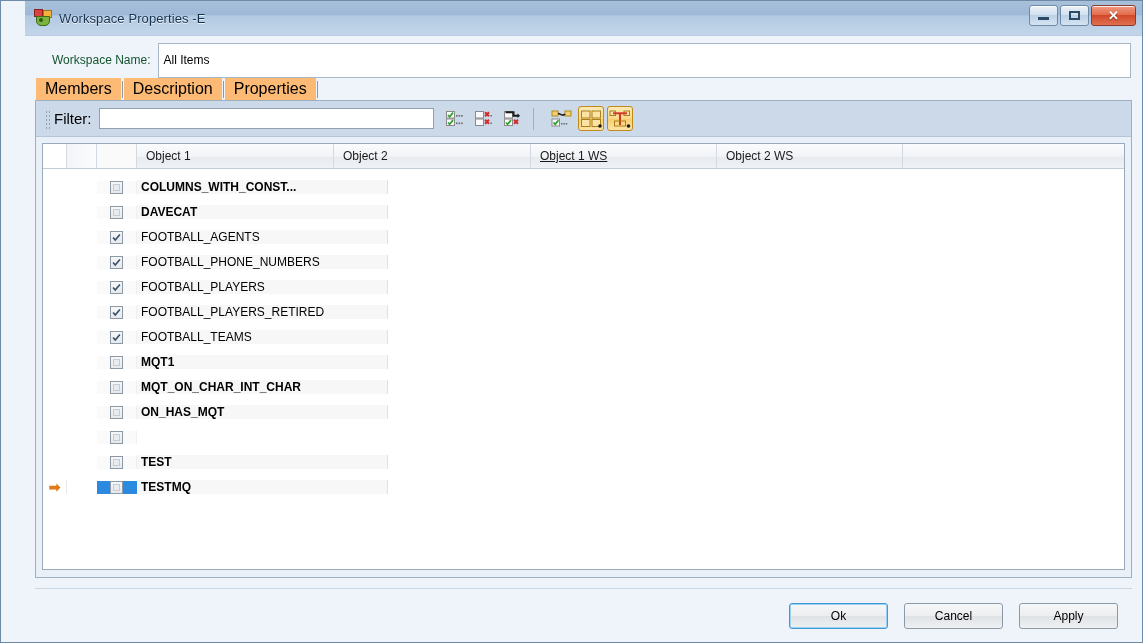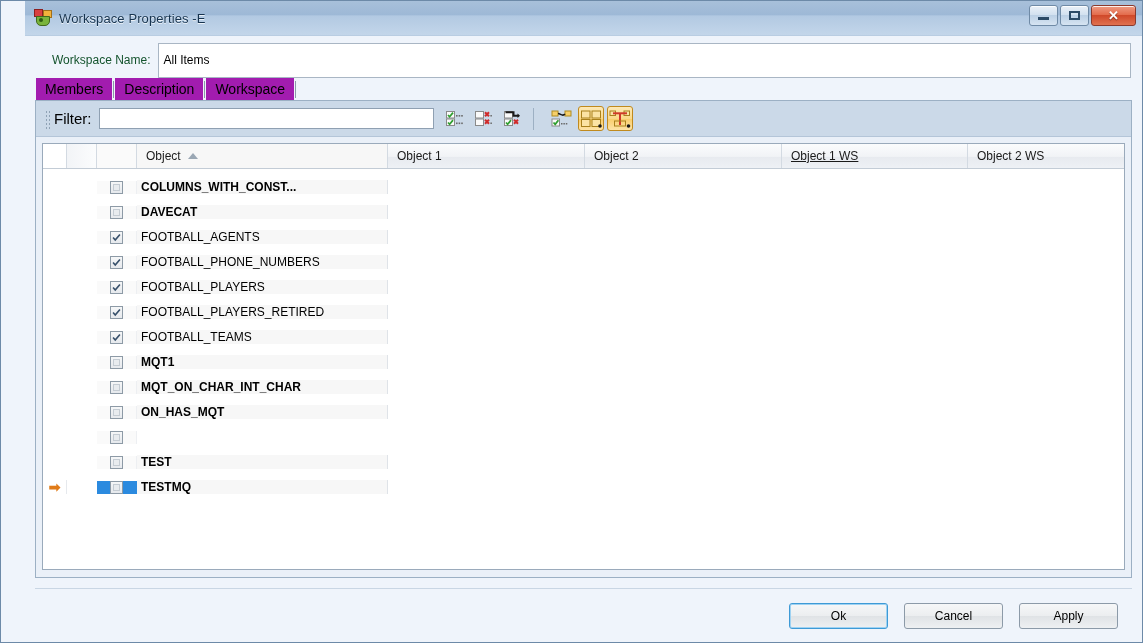--- a/index.html
+++ b/index.html
@@ -65,22 +65,22 @@
     flex:1 1 auto;height:35px;box-sizing:border-box;
     border:1px solid #a9b6c4;background:#fff;
     font-family:"Liberation Sans",sans-serif;font-size:12px;color:#000;
     padding:0 4px;line-height:19px;margin-right:1px;
   }
 
   
   .tabstrip{height:24px;flex:0 0 24px;display:flex;align-items:flex-end;margin-left:1px;position:relative;}
   .tab{
     height:22px;box-sizing:border-box;padding:0 9px;
-    display:flex;align-items:center;font-size:14px;color:#000;
-    background:#a21caf;border:none;position:relative;
+    display:flex;align-items:center;font-size:16px;color:#000;
+    background:#fdba74;border:none;position:relative;
   }
   .tab.active{font-weight:normal;}
   .tab-sep{width:1px;height:17px;background:#8a99a8;margin:0 1px 2px 1px;}
 
   
   .panel{
     flex:1 1 auto;margin-bottom:10px;box-sizing:border-box;
     border:1px solid #9cb0c4;background:#eaf0f8;
     display:flex;flex-direction:column;
     position:relative;
@@ -204,21 +204,21 @@
     <div class="name-row">
       <span class="name-label">Workspace Name:</span>
       <input class="name-input" type="text" value="All Items" style="">
     </div>
 
     <div class="tabstrip">
       <span class="tab active">Members</span>
       <span class="tab-sep"></span>
       <span class="tab">Description</span>
       <span class="tab-sep"></span>
-      <span class="tab">Workspace</span>
+      <span class="tab">Properties</span>
       <span class="tab-sep"></span>
     </div>
 
     <div class="panel">
 
       <div class="toolbar">
         <span class="grip"></span>
         <span class="filter-label">Filter:</span>
         <input class="filter-input" type="text" value="" style="">
 
@@ -306,24 +306,20 @@
             </svg>
           </span>
         </span>
       </div>
 
       <div class="gridwrap">
         <div class="ghead">
           <span class="hc c-gut1"></span>
           <span class="hc c-gut2"></span>
           <span class="hc c-chk"></span>
-          <span class="hc c-obj">
-            <span>Object</span>
-            <span class="sort-asc"></span>
-          </span>
           <span class="hc c-o1">Object 1</span>
           <span class="hc c-o2">Object 2</span>
           <span class="hc c-o1ws">Object 1 WS</span>
           <span class="hc c-o2ws">Object 2 WS</span>
 
         </div>
         <div id="grid-body">
             <div class="grow">
               <span class="cell c-gut1"></span>
               <span class="cell c-gut2"></span>

